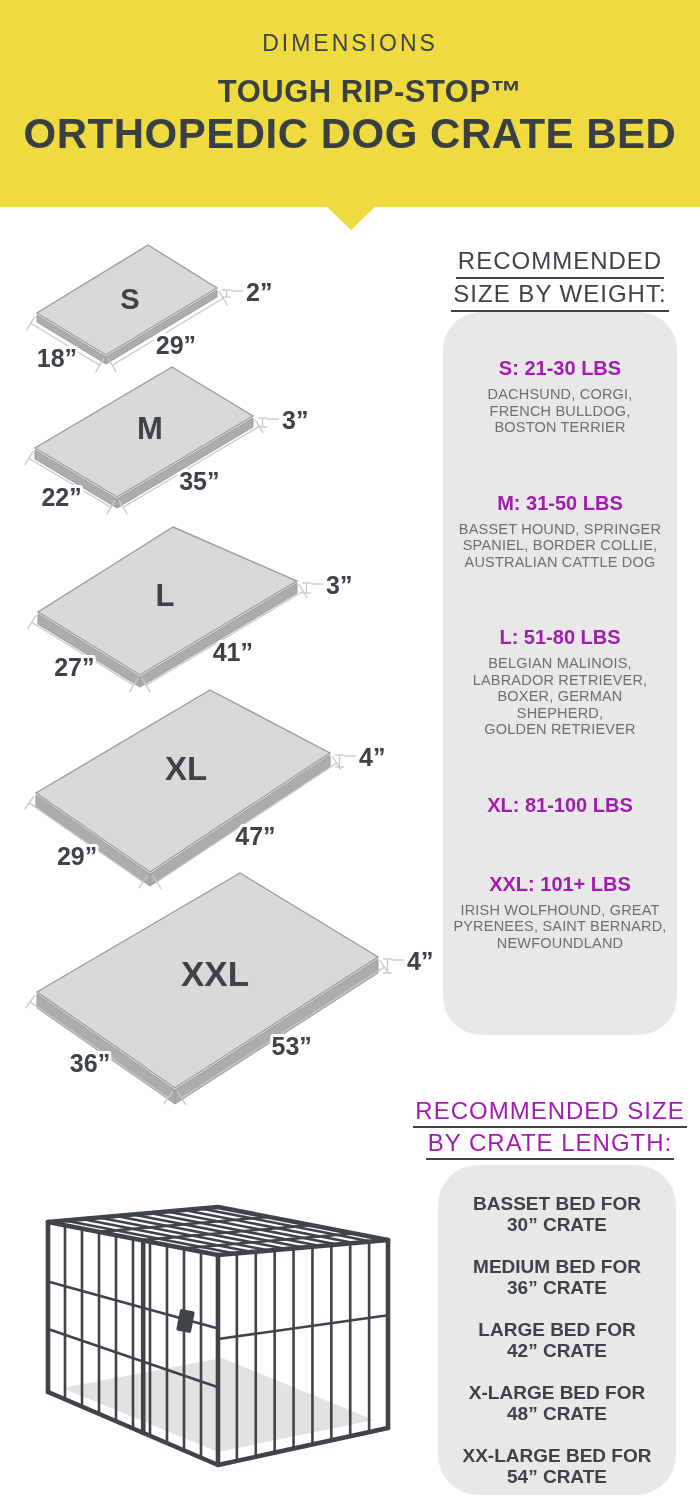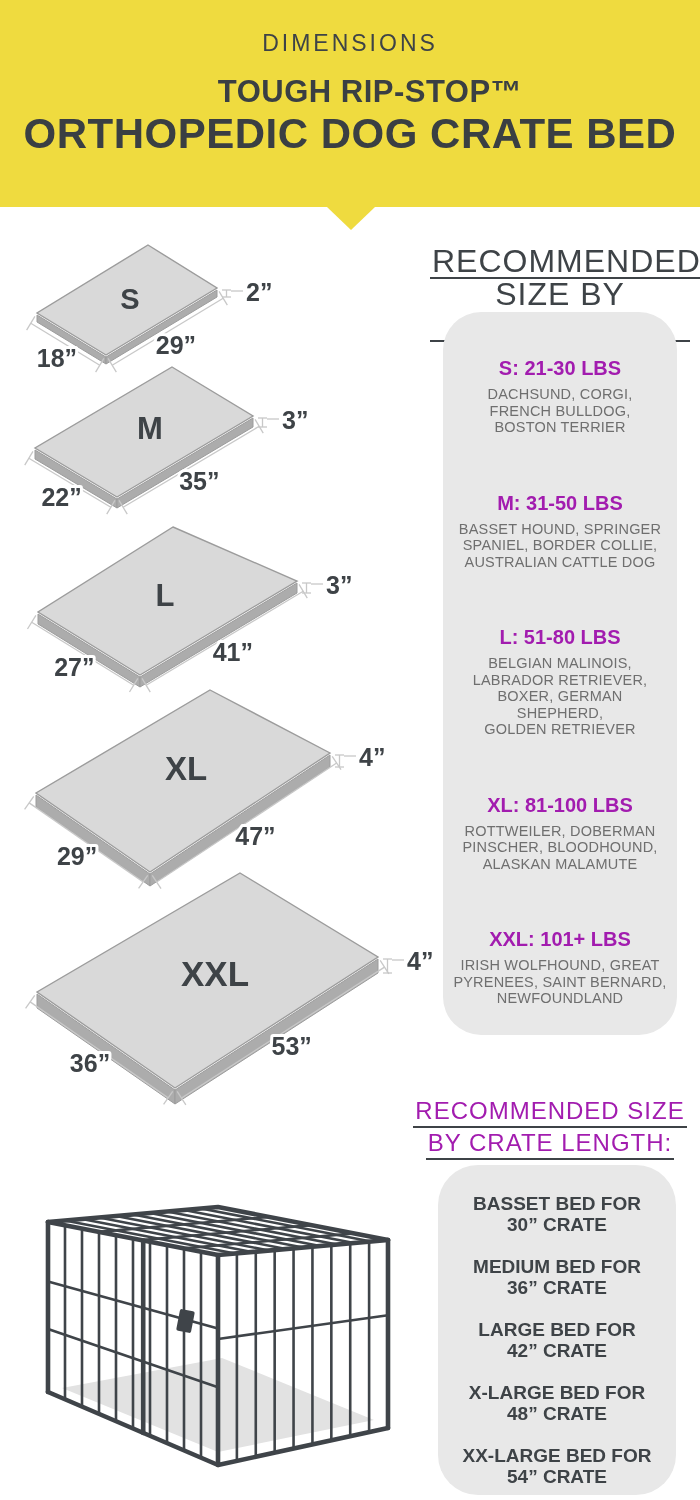--- a/index.html
+++ b/index.html
@@ -24,21 +24,21 @@
   .bed-side{fill:#ACACAC;stroke:#9C9C9C;stroke-width:1;}
   .dim-line{stroke:#C8C8C8;stroke-width:1.3;fill:none;}
   .dim-text{font:700 25px "Liberation Sans",sans-serif;fill:#3E4347;
         paint-order:stroke;stroke:#ffffff;stroke-width:6px;stroke-linejoin:round;}
   .bed-label{font-weight:700;font-family:"Liberation Sans",sans-serif;fill:#3E4347;}
   .wire{stroke:#3F4449;stroke-width:2.6;fill:none;stroke-linecap:round;}
   .frame{stroke:#3F4449;stroke-width:4.6;fill:none;stroke-linecap:round;stroke-linejoin:round;}
 
   
   .weight-heading{position:absolute;top:246px;left:430px;width:260px;text-align:center;
-        font-size:32px;letter-spacing:1px;line-height:30px;color:#3E4347;}
+        font-size:24px;letter-spacing:1px;line-height:30px;color:#3E4347;}
   .weight-heading span{display:inline-block;border-bottom:2px solid #3E4347;padding:0 2px 1px;}
   .weight-box{position:absolute;top:312px;left:443px;width:234px;height:723px;
         background:#E8E8E8;border-radius:38px;box-sizing:border-box;
         padding-top:45px;text-align:center;}
   .weight-entry{margin-bottom:56px;}
   .weight-size{font-size:20px;font-weight:700;color:#a21caf;margin-bottom:6px;}
   .breeds{font-size:14.5px;line-height:16.5px;color:#6F6F6F;letter-spacing:0.2px;}
 
   
   .crate-heading{position:absolute;top:1096px;left:410px;width:280px;text-align:center;
@@ -227,25 +227,20 @@
         <div class="breeds">
           <div>BELGIAN MALINOIS,</div>
           <div>LABRADOR RETRIEVER,</div>
           <div>BOXER, GERMAN</div>
           <div>SHEPHERD,</div>
           <div>GOLDEN RETRIEVER</div>
         </div>
       </div>
       <div class="weight-entry">
         <div class="weight-size">XL: 81-100 LBS</div>
-        <div class="breeds">
-          <div>ROTTWEILER, DOBERMAN</div>
-          <div>PINSCHER, BLOODHOUND,</div>
-          <div>ALASKAN MALAMUTE</div>
-        </div>
       </div>
       <div class="weight-entry">
         <div class="weight-size">XXL: 101+ LBS</div>
         <div class="breeds">
           <div>IRISH WOLFHOUND, GREAT</div>
           <div>PYRENEES, SAINT BERNARD,</div>
           <div>NEWFOUNDLAND</div>
         </div>
       </div>
     </div>

